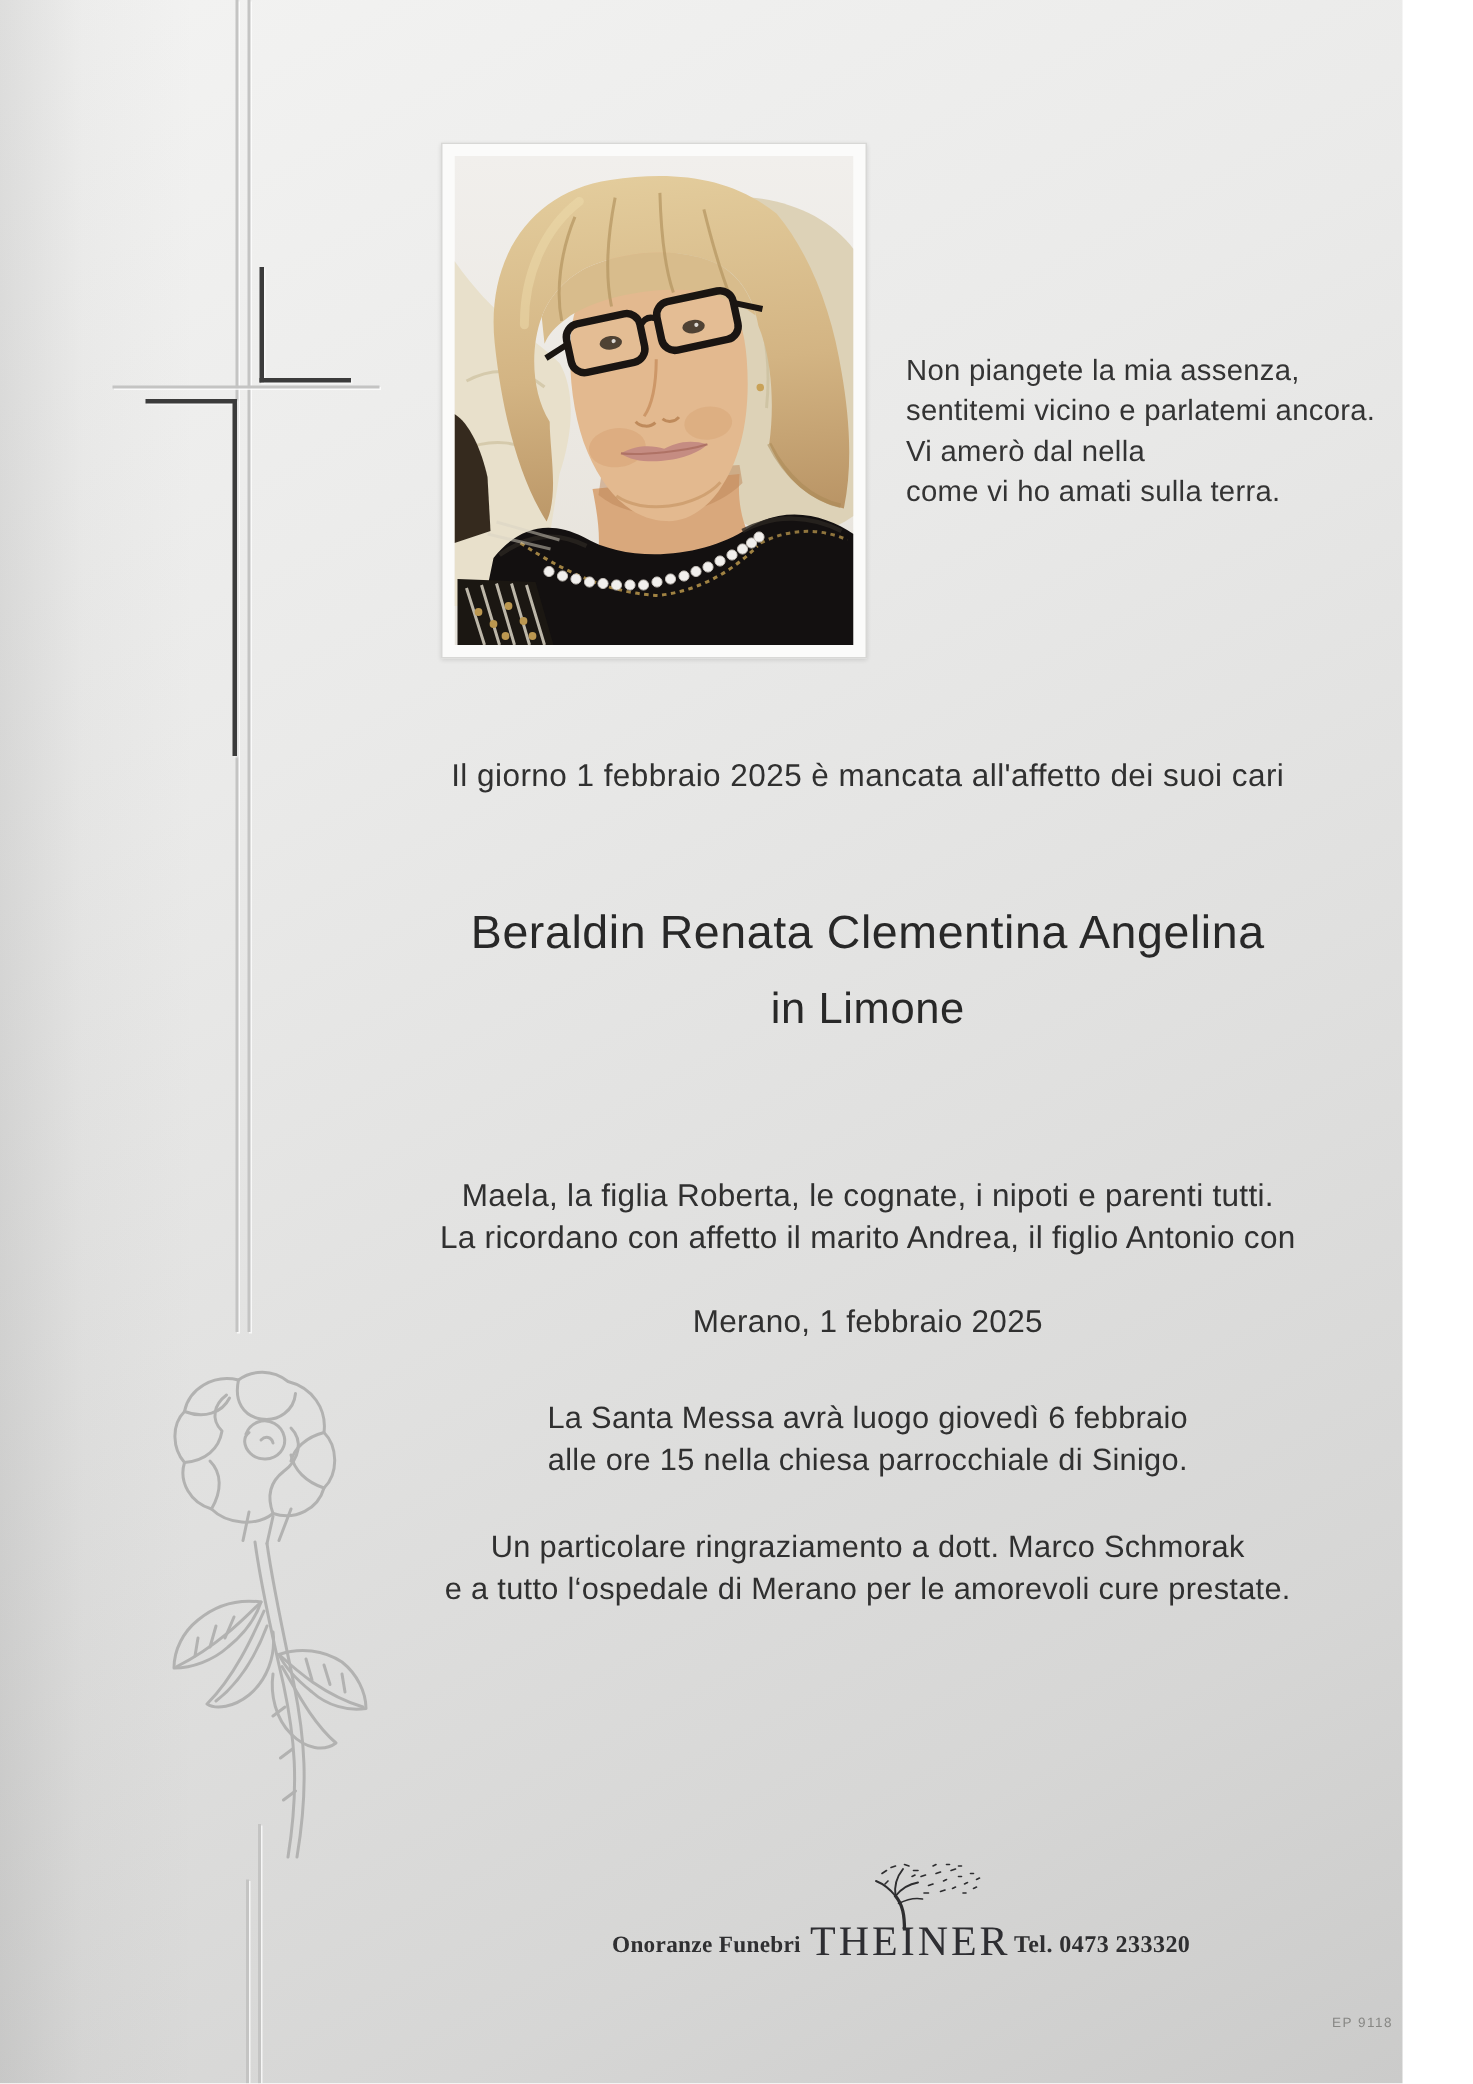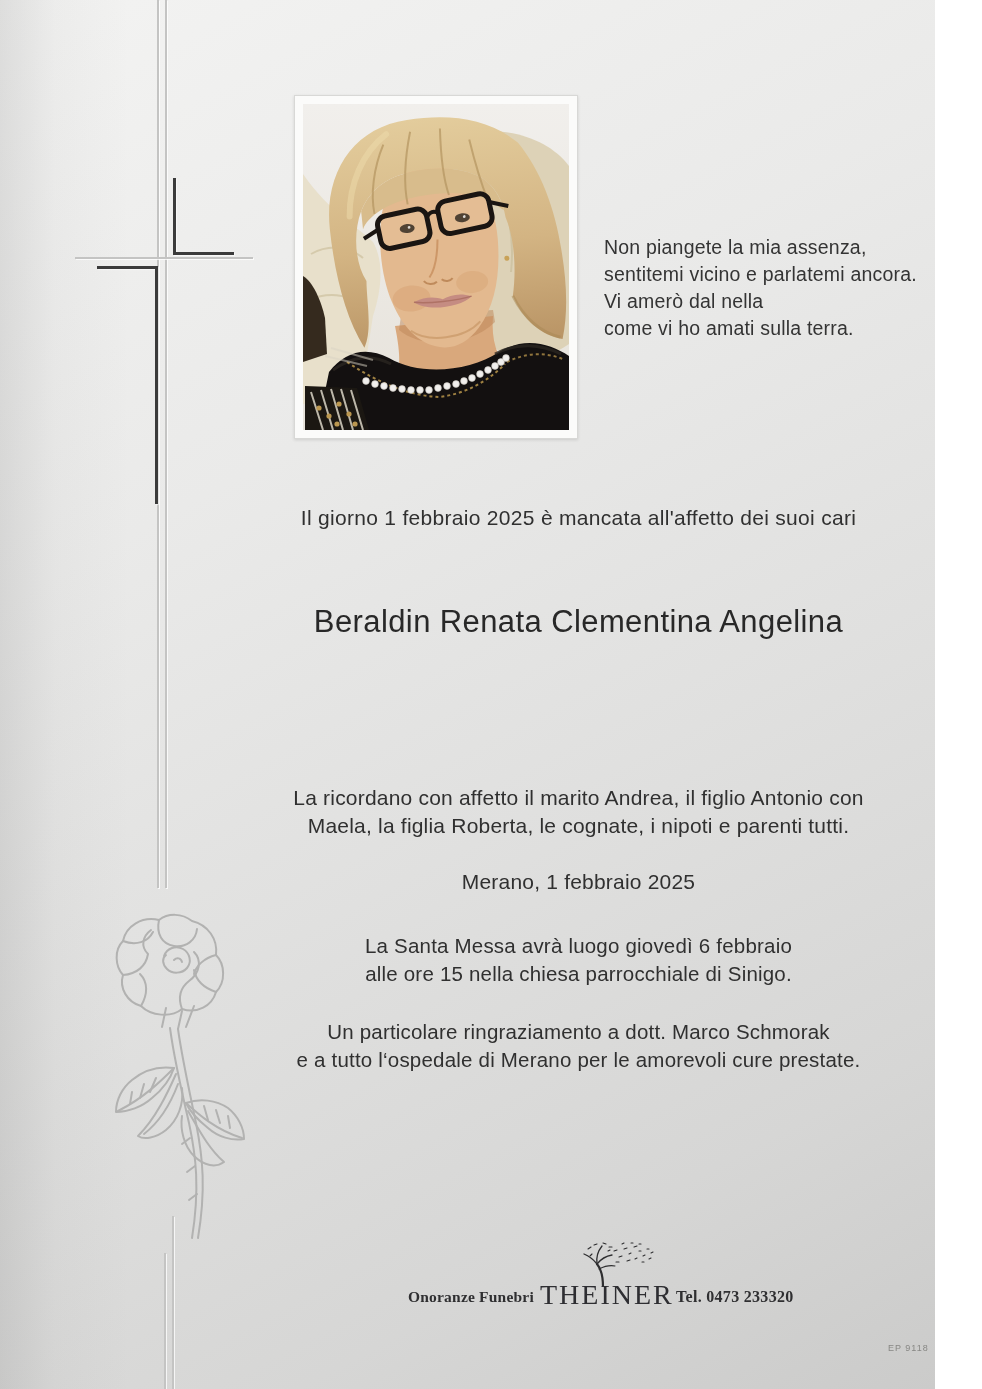--- a/index.html
+++ b/index.html
@@ -184,24 +184,25 @@
   <div class="abs poem">
     <span>Non piangete la mia assenza,</span>
     <span>sentitemi vicino e parlatemi ancora.</span>
     <span>Vi amerò dal nella</span>
     <span>come vi ho amati sulla terra.</span>
   </div>
 
   <div class="abs centercol announce">Il giorno 1 febbraio 2025 è mancata all'affetto dei suoi cari</div>
 
   <div class="abs centercol name">Beraldin Renata Clementina Angelina</div>
+  <div class="abs centercol married">in Limone</div>
 
   <div class="abs centercol para family">
+    <span>Maela, la figlia Roberta, le cognate, i nipoti e parenti tutti.</span>
     <span>La ricordano con affetto il marito Andrea, il figlio Antonio con</span>
-    <span>Maela, la figlia Roberta, le cognate, i nipoti e parenti tutti.</span>
   </div>
 
   <div class="abs centercol para placedate">Merano, 1 febbraio 2025</div>
 
   <div class="abs centercol para mass">
     <span>La Santa Messa avrà luogo giovedì 6 febbraio</span>
     <span>alle ore 15 nella chiesa parrocchiale di Sinigo.</span>
   </div>
 
   <div class="abs centercol para thanks">

